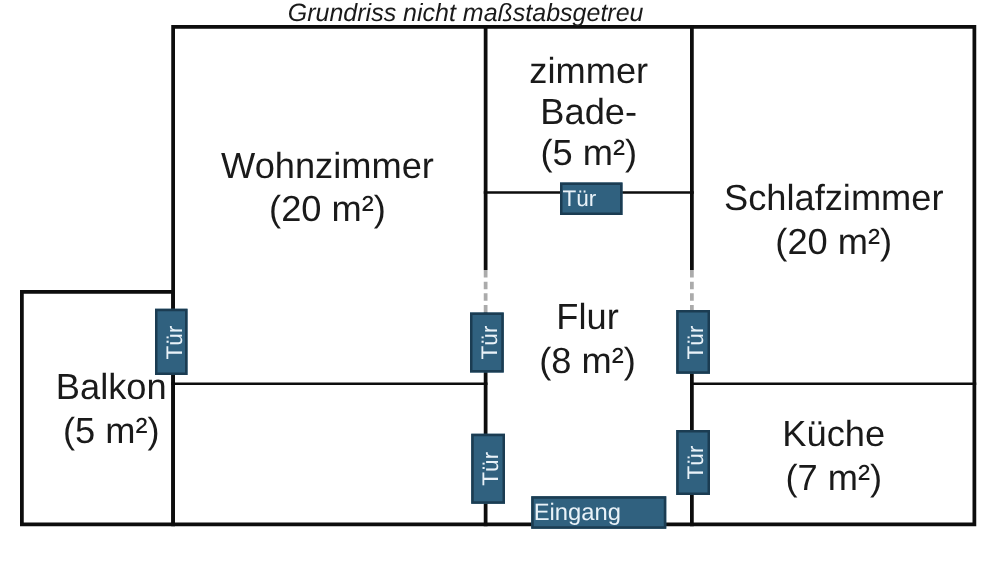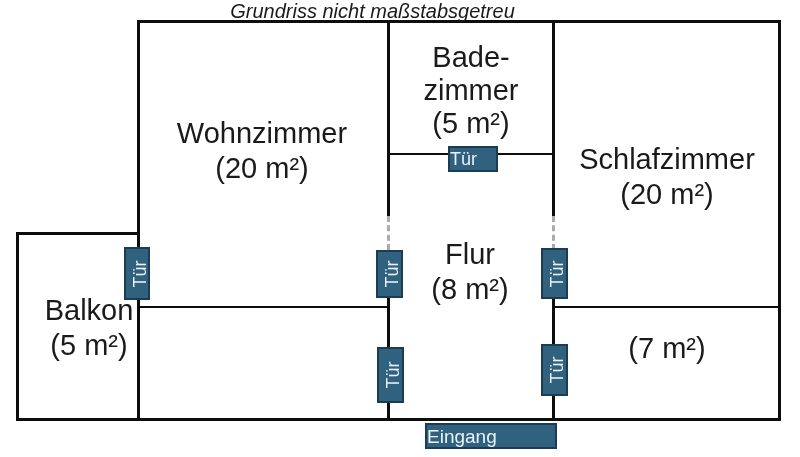--- a/index.html
+++ b/index.html
@@ -78,42 +78,43 @@
   <div class="wall" style="left:387px; top:153px; width:168px; height:2px;"></div>
   <div class="wall" style="left:137px; top:306px; width:253px; height:2px;"></div>
   <div class="wall" style="left:552px; top:306px; width:229px; height:2px;"></div>
 
   <div class="room-label" style="left:162px; top:116px; width:200px;">
     <div>Wohnzimmer</div>
     <div>(20 m²)</div>
   </div>
 
   <div class="room-label tight" style="left:391px; top:41px; width:160px;">
+    <div>zimmer</div>
     <div>Bade-</div>
-    <div>zimmer</div>
     <div>(5 m²)</div>
   </div>
 
   <div class="room-label" style="left:557px; top:130px; width:220px;margin-top:12px;">
     <div>Schlafzimmer</div>
     <div>(20 m²)</div>
   </div>
 
   <div class="room-label" style="left:390px; top:237px; width:160px;">
     <div>Flur</div>
     <div>(8 m²)</div>
   </div>
 
   <div class="room-label" style="left:17px; top:293px; width:144px;">
     <div>Balkon</div>
     <div>(5 m²)</div>
   </div>
 
 
   <div class="room-label" style="left:567px; top:331px; width:200px;">
+    <div>Küche</div>
     <div>(7 m²)</div>
   </div>
 
   <div class="door" style="left:448px; top:146px; width:50px; height:26px;">
     <span>Tür</span>
   </div>
 
   <div class="door v" style="left:124px; top:247px; width:26px; height:53px;">
     <span>Tür</span>
   </div>
@@ -127,19 +128,19 @@
   </div>
 
   <div class="door v" style="left:377px; top:347px; width:27px; height:56px;">
     <span>Tür</span>
   </div>
 
   <div class="door v" style="left:541px; top:344px; width:27px; height:52px;">
     <span>Tür</span>
   </div>
 
-  <div class="door entrance" style="left:425px; top:397px; width:132px; height:26px;margin-top:26px;">
+  <div class="door entrance" style="left:425px; top:397px; width:108px; height:26px;">
     <span>Eingang</span>
   </div>
 
   <div class="caption">Grundriss nicht maßstabsgetreu</div>
 
 </div>
 
 </body></html>

